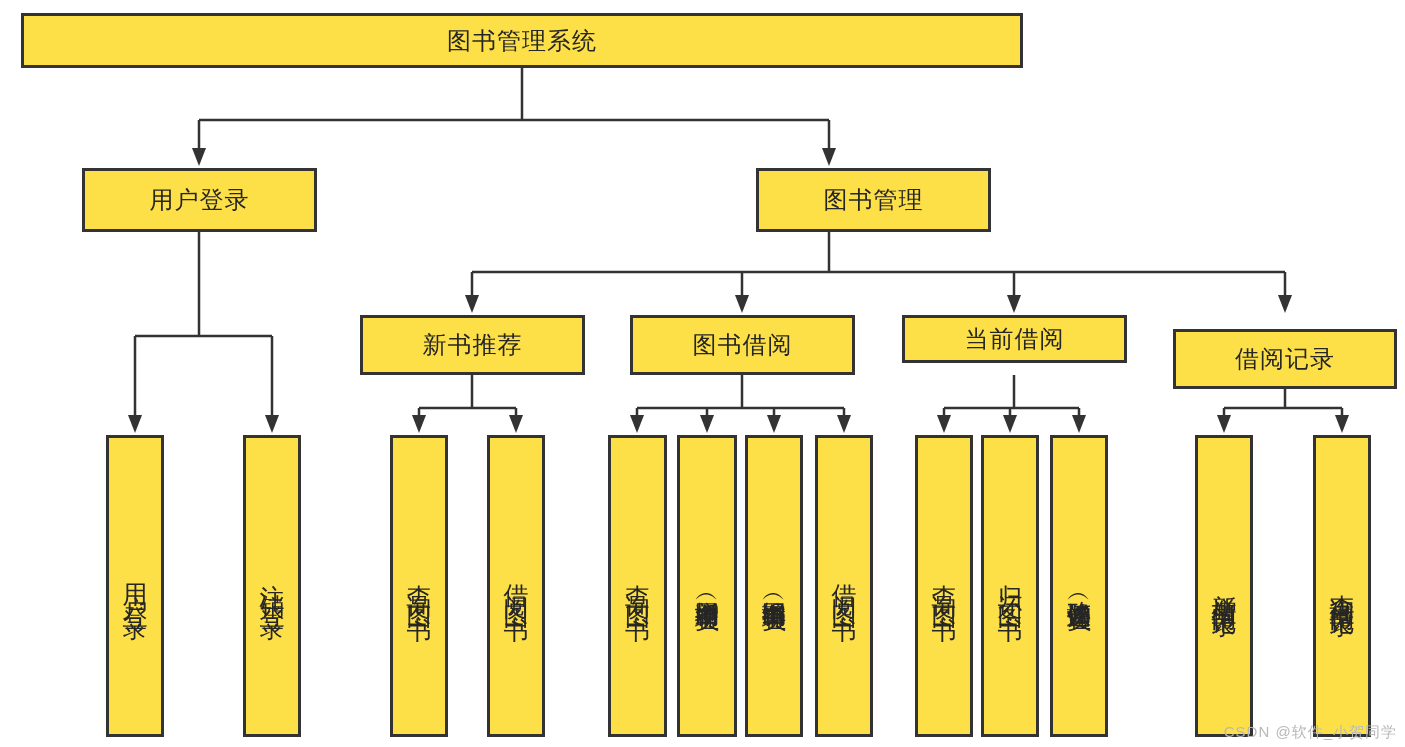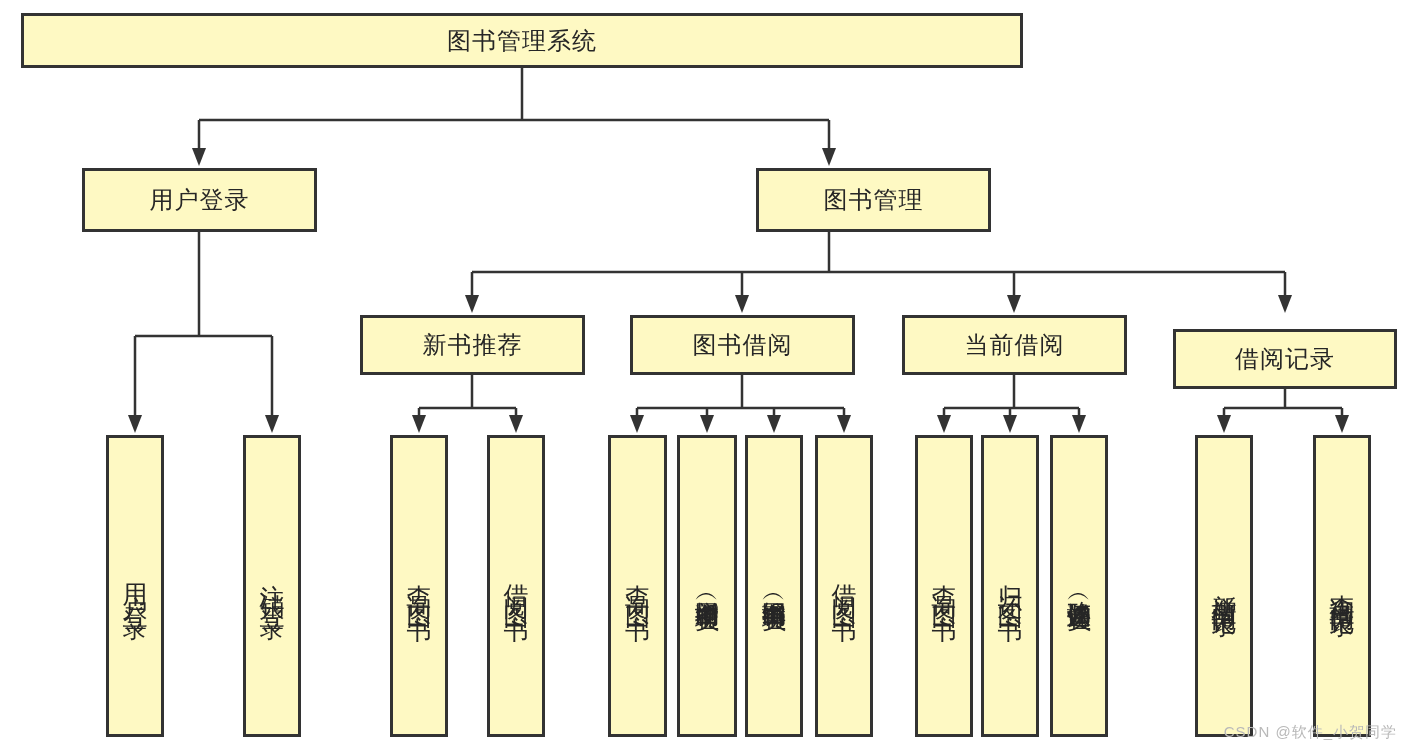--- a/index.html
+++ b/index.html
@@ -16,21 +16,21 @@
   }
   .connectors {
     position: absolute;
     left: 0; top: 0;
     width: 1405px; height: 747px;
   }
   .node {
     position: absolute;
     box-sizing: border-box;
     border: 3px solid #333333;
-    background: #fef9c3;
+    background: #fde047;
     color: #262626;
     display: flex;
     align-items: center;
     justify-content: center;
     text-align: center;
   }
   .hbox { font-size: 24px; letter-spacing: 1px; }
   .root-box { font-size: 24px; }
   .vbox {
     writing-mode: vertical-rl;
@@ -102,21 +102,21 @@
     </g>
   </svg>
 
   <div class="node hbox root-box" style="left:21px; top:13px; width:1002px; height:55px;">图书管理系统</div>
 
   <div class="node hbox" style="left:82px; top:168px; width:235px; height:64px;">用户登录</div>
   <div class="node hbox" style="left:712px; top:168px; width:235px; height:64px;margin-left:44px;">图书管理</div>
 
   <div class="node hbox" style="left:630px; top:315px; width:225px; height:60px;">图书借阅</div>
   <div class="node hbox" style="left:360px; top:315px; width:225px; height:60px;">新书推荐</div>
-  <div class="node hbox" style="left:902px; top:315px; width:225px; height:60px;">当前借阅</div>
+  <div class="node hbox" style="left:902px; top:315px; width:225px; height:48px;">当前借阅</div>
   <div class="node hbox" style="left:1173px; top:315px; width:224px; height:60px;margin-top:14px;">借阅记录</div>
 
   <div class="node vbox sp4" style="left:106px; top:435px; width:58px; height:302px;">用户登录</div>
   <div class="node vbox sp4" style="left:243px; top:435px; width:58px; height:302px;">注销登录</div>
 
   <div class="node vbox sp4" style="left:390px; top:435px; width:58px; height:302px;">查询图书</div>
   <div class="node vbox sp4" style="left:487px; top:435px; width:58px; height:302px;">借阅图书</div>
 
   <div class="node vbox sp4" style="left:608px; top:435px; width:59px; height:302px;">查询图书</div>
   <div class="node vbox sp9" style="left:677px; top:435px; width:60px; height:302px;">新增图书（管理员）</div>

